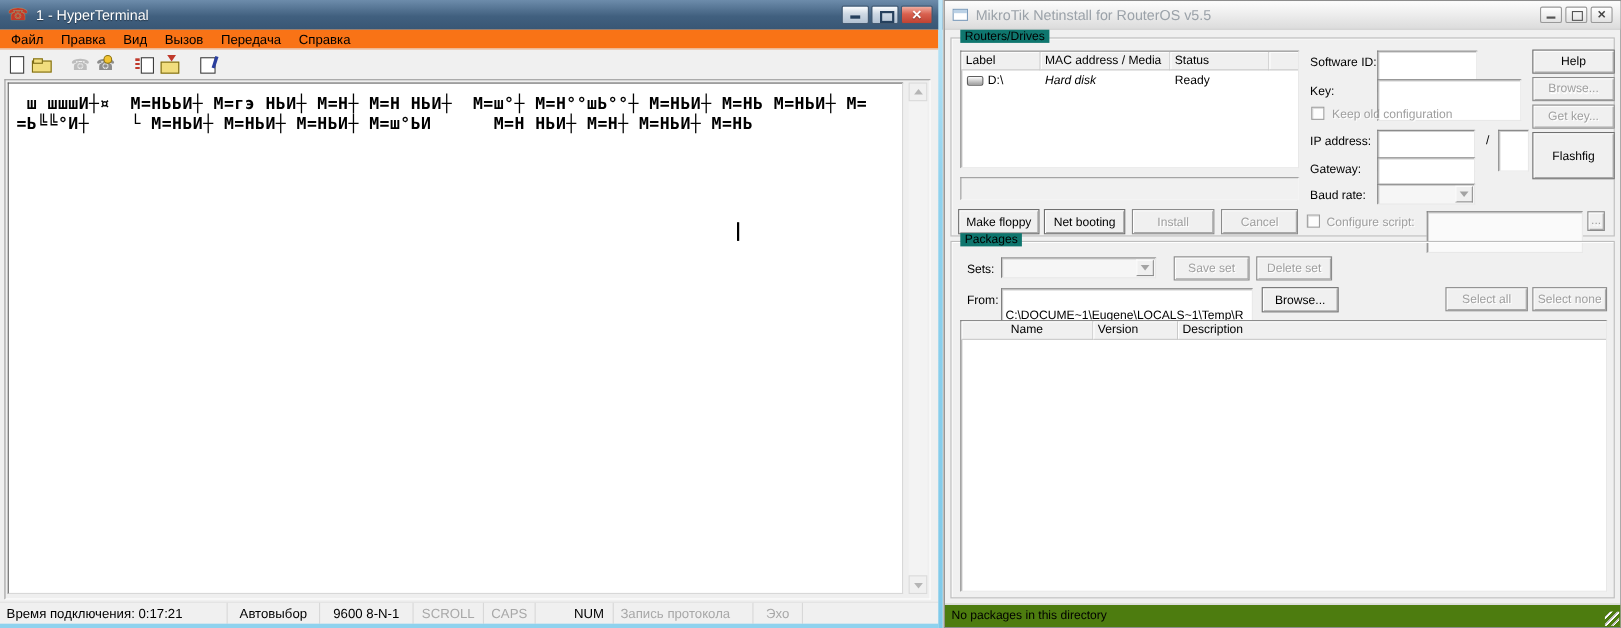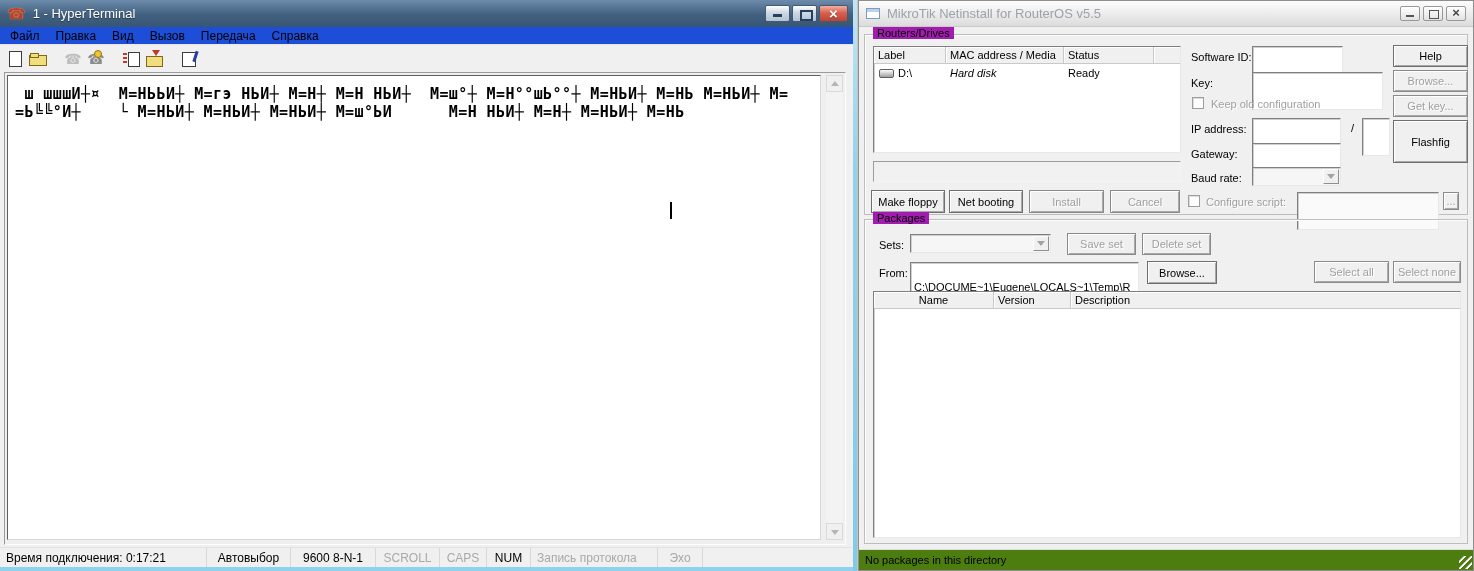--- a/index.html
+++ b/index.html
@@ -15,21 +15,21 @@
   .ht-phone { font-size:15px; line-height:15px; color:#c03a2b; text-shadow:0 0 1px #f5d25a; }
   .ht-title-text { color:#fff; font-size:13px; margin-left:7px; text-shadow:0 1px 1px rgba(0,0,0,.45); }
   .ht-caption-btns { position:absolute; right:9px; top:5px; display:flex; gap:2px; }
   .cap-btn { width:25px; height:17px; border:1px solid #3f5串; border:1px solid #435a72; border-radius:2px;
     background:linear-gradient(#fdfeff,#cdd8e3 45%,#b3c2d3); position:relative; }
   .cap-btn.close { width:29px; background:linear-gradient(#f2b0a3,#d9614f 45%,#bf4232); }
   .glyph-min::after { content:""; position:absolute; left:7px; bottom:4px; width:9px; height:3px; background:#25405d; }
   .glyph-max::after { content:""; position:absolute; left:7px; top:4px; width:9px; height:7px; border:2px solid #25405d; background:transparent; }
   .glyph-close::after { content:"×"; position:absolute; left:0; right:0; top:-1px; text-align:center; color:#fff; font-weight:bold; font-size:15px; text-shadow:0 1px 1px rgba(0,0,0,.4); }
 
-  .ht-menubar { position:absolute; left:0; top:27px; width:853px; height:18px; background:#1d4ed8;
+  .ht-menubar { position:absolute; left:0; top:27px; width:853px; height:18px; background:#f97316;
     display:flex; align-items:center; font-size:12px; padding-left:2px; border-bottom:1px solid #e6e6e6; }
   .menu-item { padding:1px 8px; color:#000; }
 
   .ht-toolbar { position:absolute; left:0; top:46px; width:853px; height:25px; display:flex; align-items:center; padding-left:5px; }
   .ico { width:20px; height:16px; position:relative; margin-right:3px; }
   .gap-l { margin-left:12px; }
   .ico-page::before { content:""; position:absolute; left:4px; top:0; width:11px; height:14px; background:#fff; border:1px solid #3c3c3c; }
   .ico-folder::before { content:""; position:absolute; left:1px; top:4px; width:16px; height:9px; background:#f1dd7d; border:1px solid #7d6c16; }
   .ico-folder::after { content:""; position:absolute; left:2px; top:2px; width:7px; height:3px; background:#f1dd7d; border:1px solid #7d6c16; }
   .ico-phone { font-size:14px; line-height:16px; text-align:center; }
@@ -73,21 +73,21 @@
   .ni-app-icon { width:14px; height:11px; background:#fff; border:1px solid #7d9cbb; position:relative; flex:0 0 auto; }
   .ni-app-icon::after { content:""; position:absolute; left:0; top:0; right:0; height:3px; background:#bcd2e6; }
   .ni-title-text { color:#9ba2a9; font-size:13px; margin-left:7px; flex:1; white-space:nowrap; overflow:hidden; }
   .ni-cap-btn { width:20px; height:15px; border:1px solid #999; border-radius:2px; background:linear-gradient(#fff,#e2e2e2); margin-left:3px; position:relative; flex:0 0 auto; }
   .nglyph-min::after { content:""; position:absolute; left:5px; bottom:3px; width:8px; height:2px; background:#555; }
   .nglyph-max::after { content:""; position:absolute; left:5px; top:3px; width:8px; height:7px; border:1.5px solid #555; }
   .nglyph-close::after { content:"×"; position:absolute; left:0; right:0; top:-2px; text-align:center; color:#444; font-weight:bold; font-size:13px; }
 
   .ni-body { position:absolute; left:0; top:27px; right:0; bottom:22px; }
   .groupbox { position:absolute; border:1px solid #bdbdbd; box-shadow:inset 1px 1px 0 #fefefe; }
-  .gb-label { position:absolute; top:-8px; left:8px; background:#a21caf; padding:0 4px; font-size:11px; color:#000; }
+  .gb-label { position:absolute; top:-8px; left:8px; background:#0f766e; padding:0 4px; font-size:11px; color:#000; }
   .g1 { left:5px; top:6px; width:604px; height:181px; }
   .g2 { left:5px; top:191px; width:604px; height:325px; }
 
   .sunken { background:#fff; border:1px solid; border-color:#7f7f7f #e8e8e8 #e8e8e8 #7f7f7f; box-shadow:inset 1px 1px 0 #cfcfcf; }
   .lv1 { position:absolute; left:8px; top:11px; width:308px; height:107px; overflow:hidden; }
   .lv2 { position:absolute; left:8px; top:71px; width:588px; height:247px; overflow:hidden; }
   .lv-head { display:flex; height:17px; font-size:11px; }
   .lv-hcell { background:#f0f0f0; border-right:1px solid #c9c9c9; border-bottom:1px solid #c9c9c9;
     box-shadow:inset 1px 1px 0 #fff; padding:2px 4px 0; white-space:nowrap; overflow:hidden; }
   .lv-row { display:flex; height:18px; font-size:11px; align-items:center; }
@@ -158,21 +158,21 @@
       <div class="scroll-btn down"></div>
     </div>
   </div>
 
   <div class="ht-status">
     <div class="st-cell" style="width:207px;">Время подключения: 0:17:21</div>
     <div class="st-cell st-center" style="width:84px;">Автовыбор</div>
     <div class="st-cell st-center" style="width:85px;">9600 8-N-1</div>
     <div class="st-cell st-center dim" style="width:64px;">SCROLL</div>
     <div class="st-cell st-center dim" style="width:47px;">CAPS</div>
-    <div class="st-cell st-center" style="width:44px;">NUM</div>
+    <div class="st-cell st-center" style="width:44px;margin-left:27px;">NUM</div>
     <div class="st-cell dim" style="width:127px;">Запись протокола</div>
     <div class="st-cell st-center dim" style="width:45px;">Эхо</div>
     <div class="st-cell" style="flex:1; border-right:none;"></div>
   </div>
 
   <div class="ht-edge-right"></div>
   <div class="ht-edge-bottom"></div>
 </div>
 
 <div class="ni">

